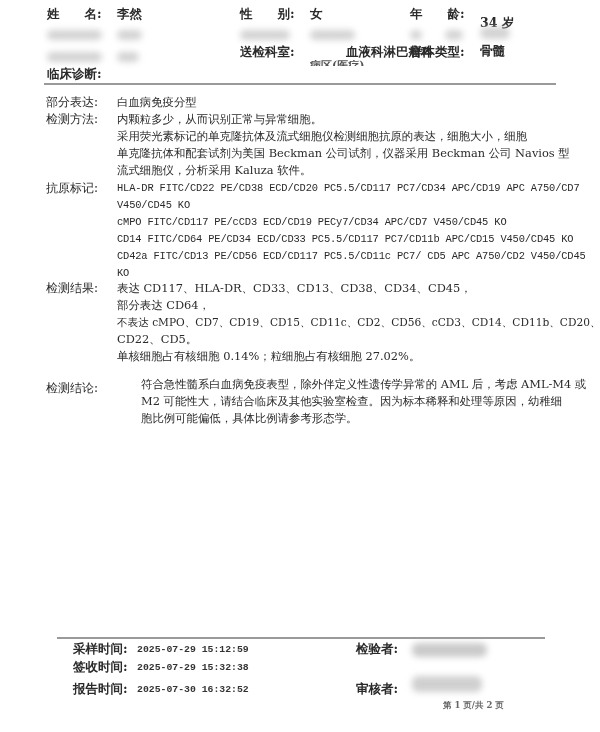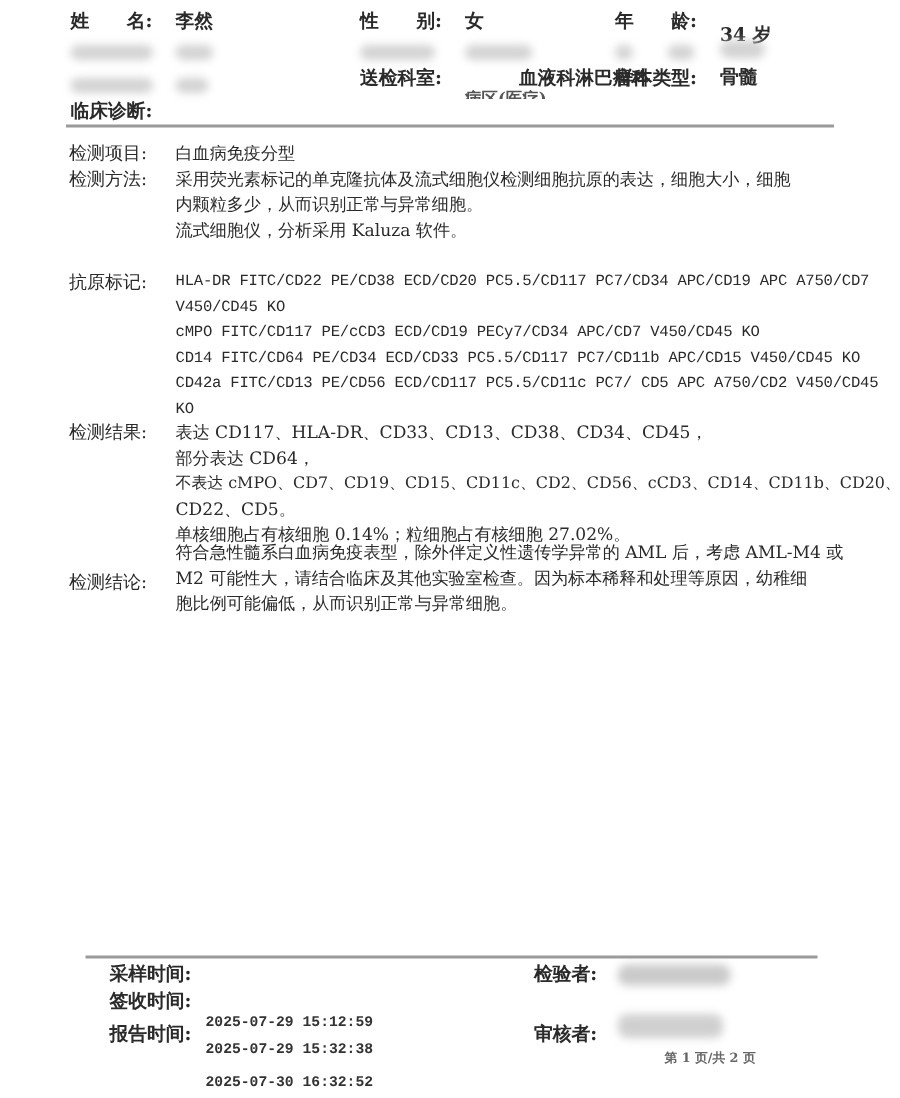--- a/index.html
+++ b/index.html
@@ -13,21 +13,21 @@
       position: absolute; height: 10px; background: #c8c8c8; border-radius: 6px;
       filter: blur(3px); opacity: 0.8;
     }
     .rule { position: absolute; height: 2px; background: #9a9a9a; }
     .sec-label { position: absolute; left: 46px; font-size: 12px; line-height: 17px; white-space: nowrap; }
     .sec-body { position: absolute; left: 117px; width: 445px; font-size: 11.4px; line-height: 17px; }
     .sec-body .ln { display: block; white-space: nowrap; }
     .mono { font-family: "Liberation Mono", "DejaVu Sans Mono", monospace; font-size: 10.4px; letter-spacing: -0.15px; }
     .cn { font-family: "DejaVu Serif", "Liberation Serif", serif; }
     .ft-label { font-size: 12.5px; line-height: 16px; }
-    .ft-val { font-family: "Liberation Mono", "DejaVu Sans Mono", monospace; font-size: 9.8px; line-height: 16px; color: #333; margin-top: 32px; }
+    .ft-val { font-family: "Liberation Mono", "DejaVu Sans Mono", monospace; font-size: 9.8px; line-height: 16px; color: #333; }
     .page-num { font-size: 8.5px; color: #666; }
   </style>
 </head>
 <body>
 
 <div>
 
   <span class="abs hdr" style="left:47px;top:6px;">姓　　名:</span>
   <span class="abs hdr" style="left:117px;top:6px;">李然</span>
   <span class="abs hdr" style="left:240px;top:6px;">性　　别:</span>
@@ -54,29 +54,30 @@
   <span class="abs hdr" style="left:480px;top:43px;">骨髓</span>
 
   <span class="abs hdr" style="left:47px;top:66px;">临床诊断:</span>
   <span class="abs hdr" style="left:117px;top:66px;"></span>
 </div>
 
 <div class="rule" style="left:44px;top:83px;width:512px;"></div>
 
 <div>
 
-  <span class="sec-label" style="top:94px;">检测项目:</span>
+  <span class="sec-label" style="top:94px;">部分表达:</span>
   <div class="sec-body" style="top:94px;">
     <span class="ln cn">白血病免疫分型</span>
   </div>
 
   <span class="sec-label" style="top:111px;">检测方法:</span>
   <div class="sec-body" style="top:111px;">
+    <span class="ln cn">内颗粒多少，从而识别正常与异常细胞。</span>
     <span class="ln cn">采用荧光素标记的单克隆抗体及流式细胞仪检测细胞抗原的表达，细胞大小，细胞</span>
-    <span class="ln cn">内颗粒多少，从而识别正常与异常细胞。</span>
+    <span class="ln cn">单克隆抗体和配套试剂为美国 Beckman 公司试剂，仪器采用 Beckman 公司 Navios 型</span>
     <span class="ln cn">流式细胞仪，分析采用 Kaluza 软件。</span>
   </div>
 
   <span class="sec-label" style="top:180px;">抗原标记:</span>
   <div class="sec-body" style="top:180px;">
     <span class="ln mono">HLA-DR FITC/CD22 PE/CD38 ECD/CD20 PC5.5/CD117 PC7/CD34 APC/CD19 APC A750/CD7</span>
     <span class="ln mono">V450/CD45 KO</span>
     <span class="ln mono">cMPO FITC/CD117 PE/cCD3 ECD/CD19 PECy7/CD34 APC/CD7 V450/CD45 KO</span>
     <span class="ln mono">CD14 FITC/CD64 PE/CD34 ECD/CD33 PC5.5/CD117 PC7/CD11b APC/CD15 V450/CD45 KO</span>
     <span class="ln mono">CD42a FITC/CD13 PE/CD56 ECD/CD117 PC5.5/CD11c PC7/ CD5 APC A750/CD2 V450/CD45</span>
@@ -86,24 +87,24 @@
   <span class="sec-label" style="top:280px;">检测结果:</span>
   <div class="sec-body" style="top:280px;">
     <span class="ln cn">表达 CD117、HLA-DR、CD33、CD13、CD38、CD34、CD45，</span>
     <span class="ln cn">部分表达 CD64，</span>
     <span class="ln cn" style="font-size:10.6px;">不表达 cMPO、CD7、CD19、CD15、CD11c、CD2、CD56、cCD3、CD14、CD11b、CD20、CD42a、</span>
     <span class="ln cn">CD22、CD5。</span>
     <span class="ln cn">单核细胞占有核细胞 0.14%；粒细胞占有核细胞 27.02%。</span>
   </div>
 
   <span class="sec-label" style="top:380px;">检测结论:</span>
-  <div class="sec-body" style="top:360px;">
+  <div class="sec-body" style="top:376px;margin-left:24px;">
     <span class="ln cn">符合急性髓系白血病免疫表型，除外伴定义性遗传学异常的 AML 后，考虑 AML-M4 或</span>
     <span class="ln cn">M2 可能性大，请结合临床及其他实验室检查。因为标本稀释和处理等原因，幼稚细</span>
-    <span class="ln cn">胞比例可能偏低，从而识别正常与异常细胞。</span>
+    <span class="ln cn">胞比例可能偏低，具体比例请参考形态学。</span>
   </div>
 </div>
 
 <div class="rule" style="left:57px;top:637px;width:488px;height:1.5px;"></div>
 
 <div>
   <span class="abs ft-label" style="left:73px;top:641px;">采样时间:</span>
   <span class="abs ft-val" style="left:137px;top:642px;">2025-07-29 15:12:59</span>
 
   <span class="abs ft-label" style="left:73px;top:659px;">签收时间:</span>

